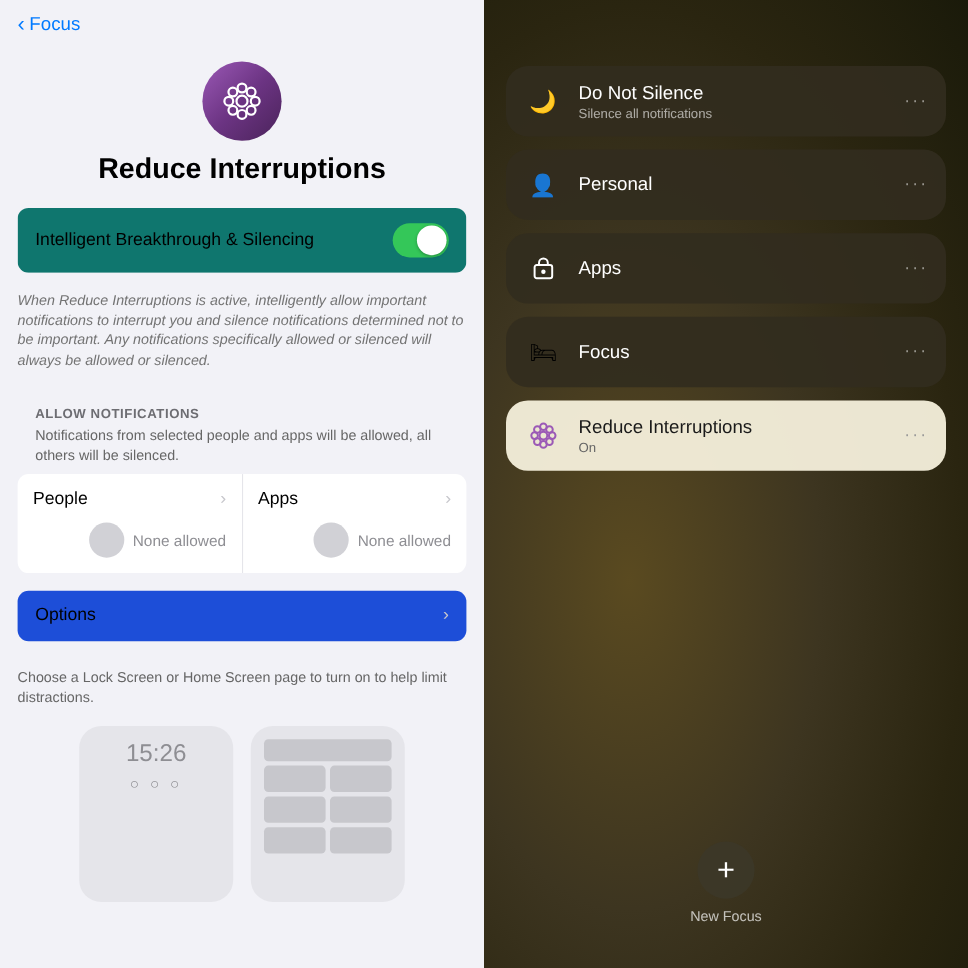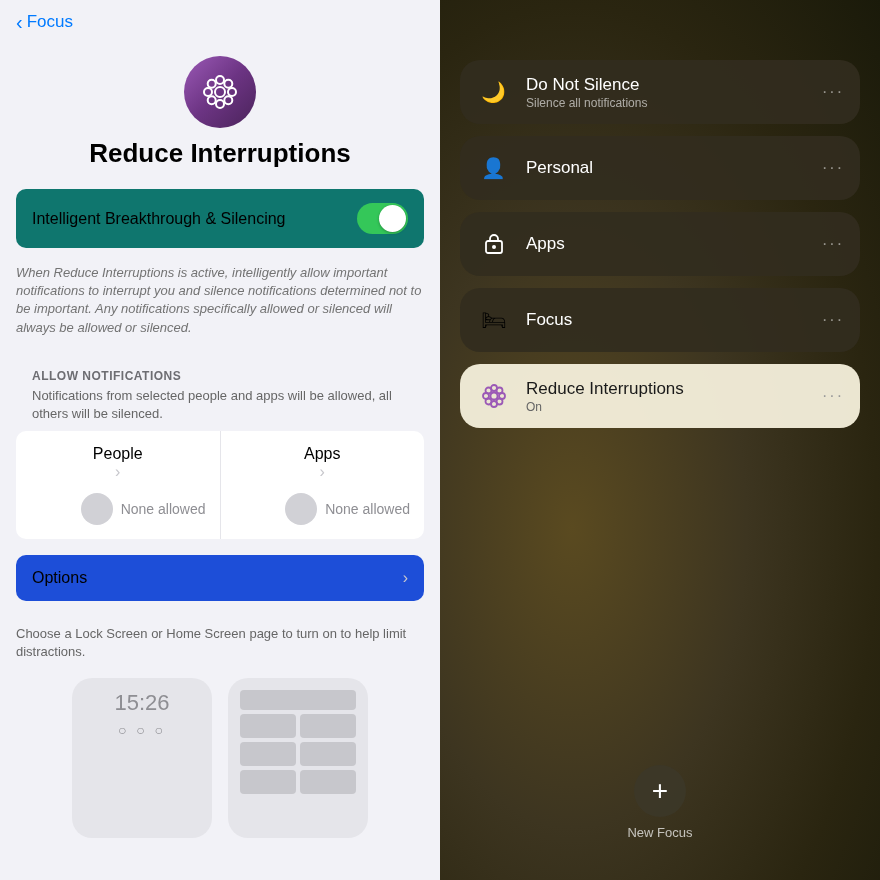--- a/index.html
+++ b/index.html
@@ -157,21 +157,20 @@
       border-right: none;
     }
 
     .allow-col-header {
       display: flex;
       align-items: center;
       justify-content: space-between;
       padding: 14px 14px 6px;
       font-size: 16px;
       color: #000;
-      flex-direction: column;
     }
 
     .chevron-right {
       color: #c7c7cc;
       font-size: 16px;
     }
 
     .none-allowed-row {
       display: flex;
       align-items: center;

